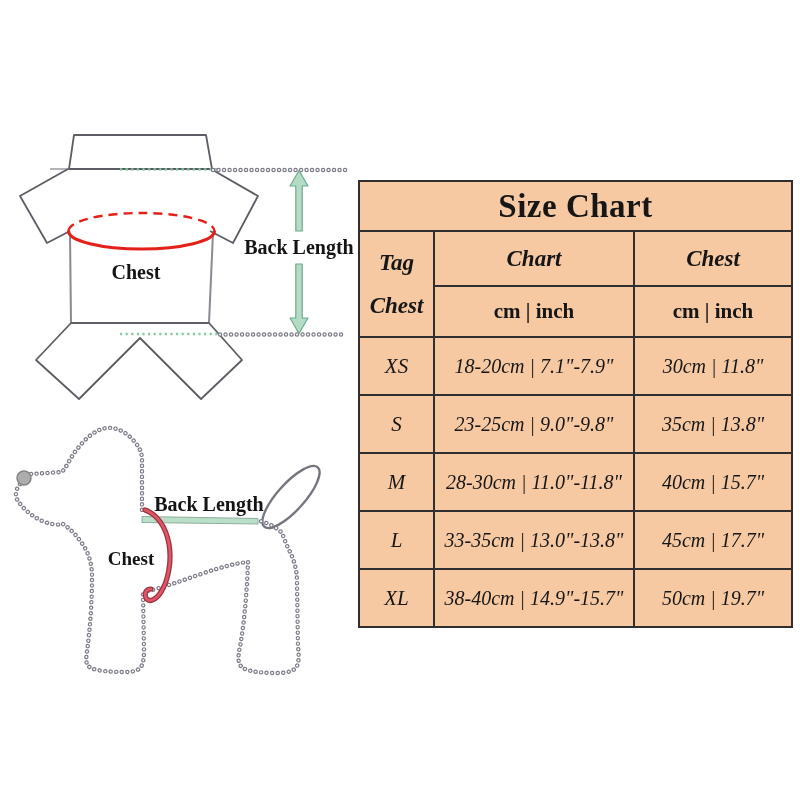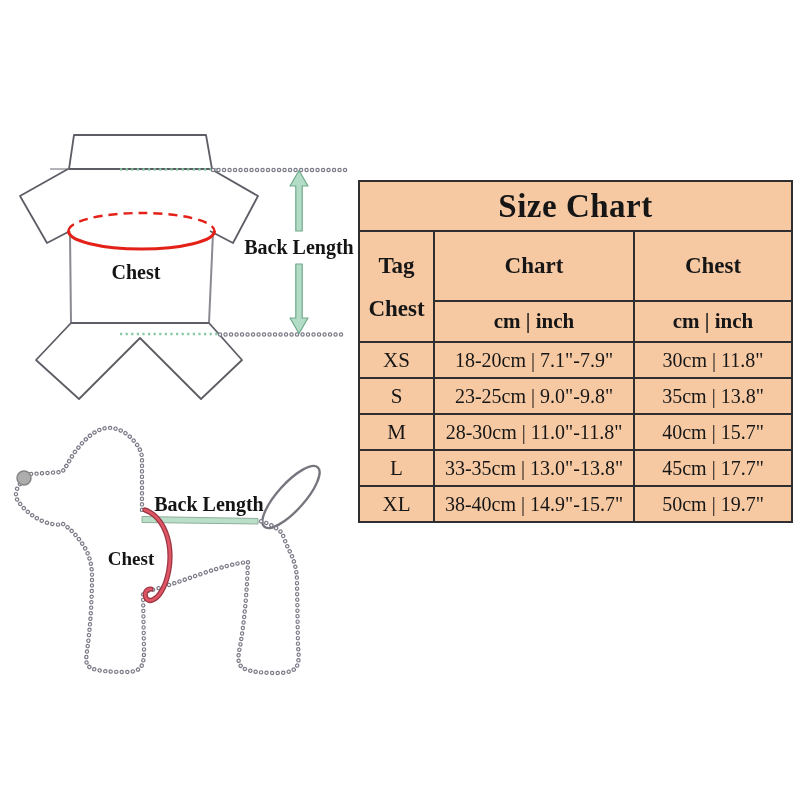--- a/index.html
+++ b/index.html
@@ -25,23 +25,23 @@
   .label{font-family:"Liberation Serif", serif;font-weight:bold;fill:#141414;}
   .lbl-20{font-size:20px;}
   .lbl-19{font-size:19px;}
 
   
   table.sizechart{position:absolute;left:358px;top:180px;width:433px;
       border-collapse:collapse;table-layout:fixed;background:#f6c9a3;}
   table.sizechart td{border:2px solid #2f2f32;text-align:center;vertical-align:middle;
       padding:0;color:#161616;}
   tr.row-title{height:50px;}
-  tr.row-head1{height:70px;}
-  tr.row-head2{height:41px;}
-  tr.row-data{height:36px;}
+  tr.row-head1{height:55px;font-style:italic;}
+  tr.row-head2{height:51px;}
+  tr.row-data{height:58px;font-style:italic;}
   .title-text{font-size:33px;font-weight:bold;letter-spacing:.5px;}
   .head-text{font-size:23px;font-weight:bold;}
   .sub-text{font-size:21px;font-weight:bold;}
   .corner-line{font-size:23px;font-weight:bold;line-height:1;}
   .corner-gap{height:20px;}
   .data-text{font-size:20px;}
   .size-text{font-size:21px;}
 </style>
 </head>
 <body>

